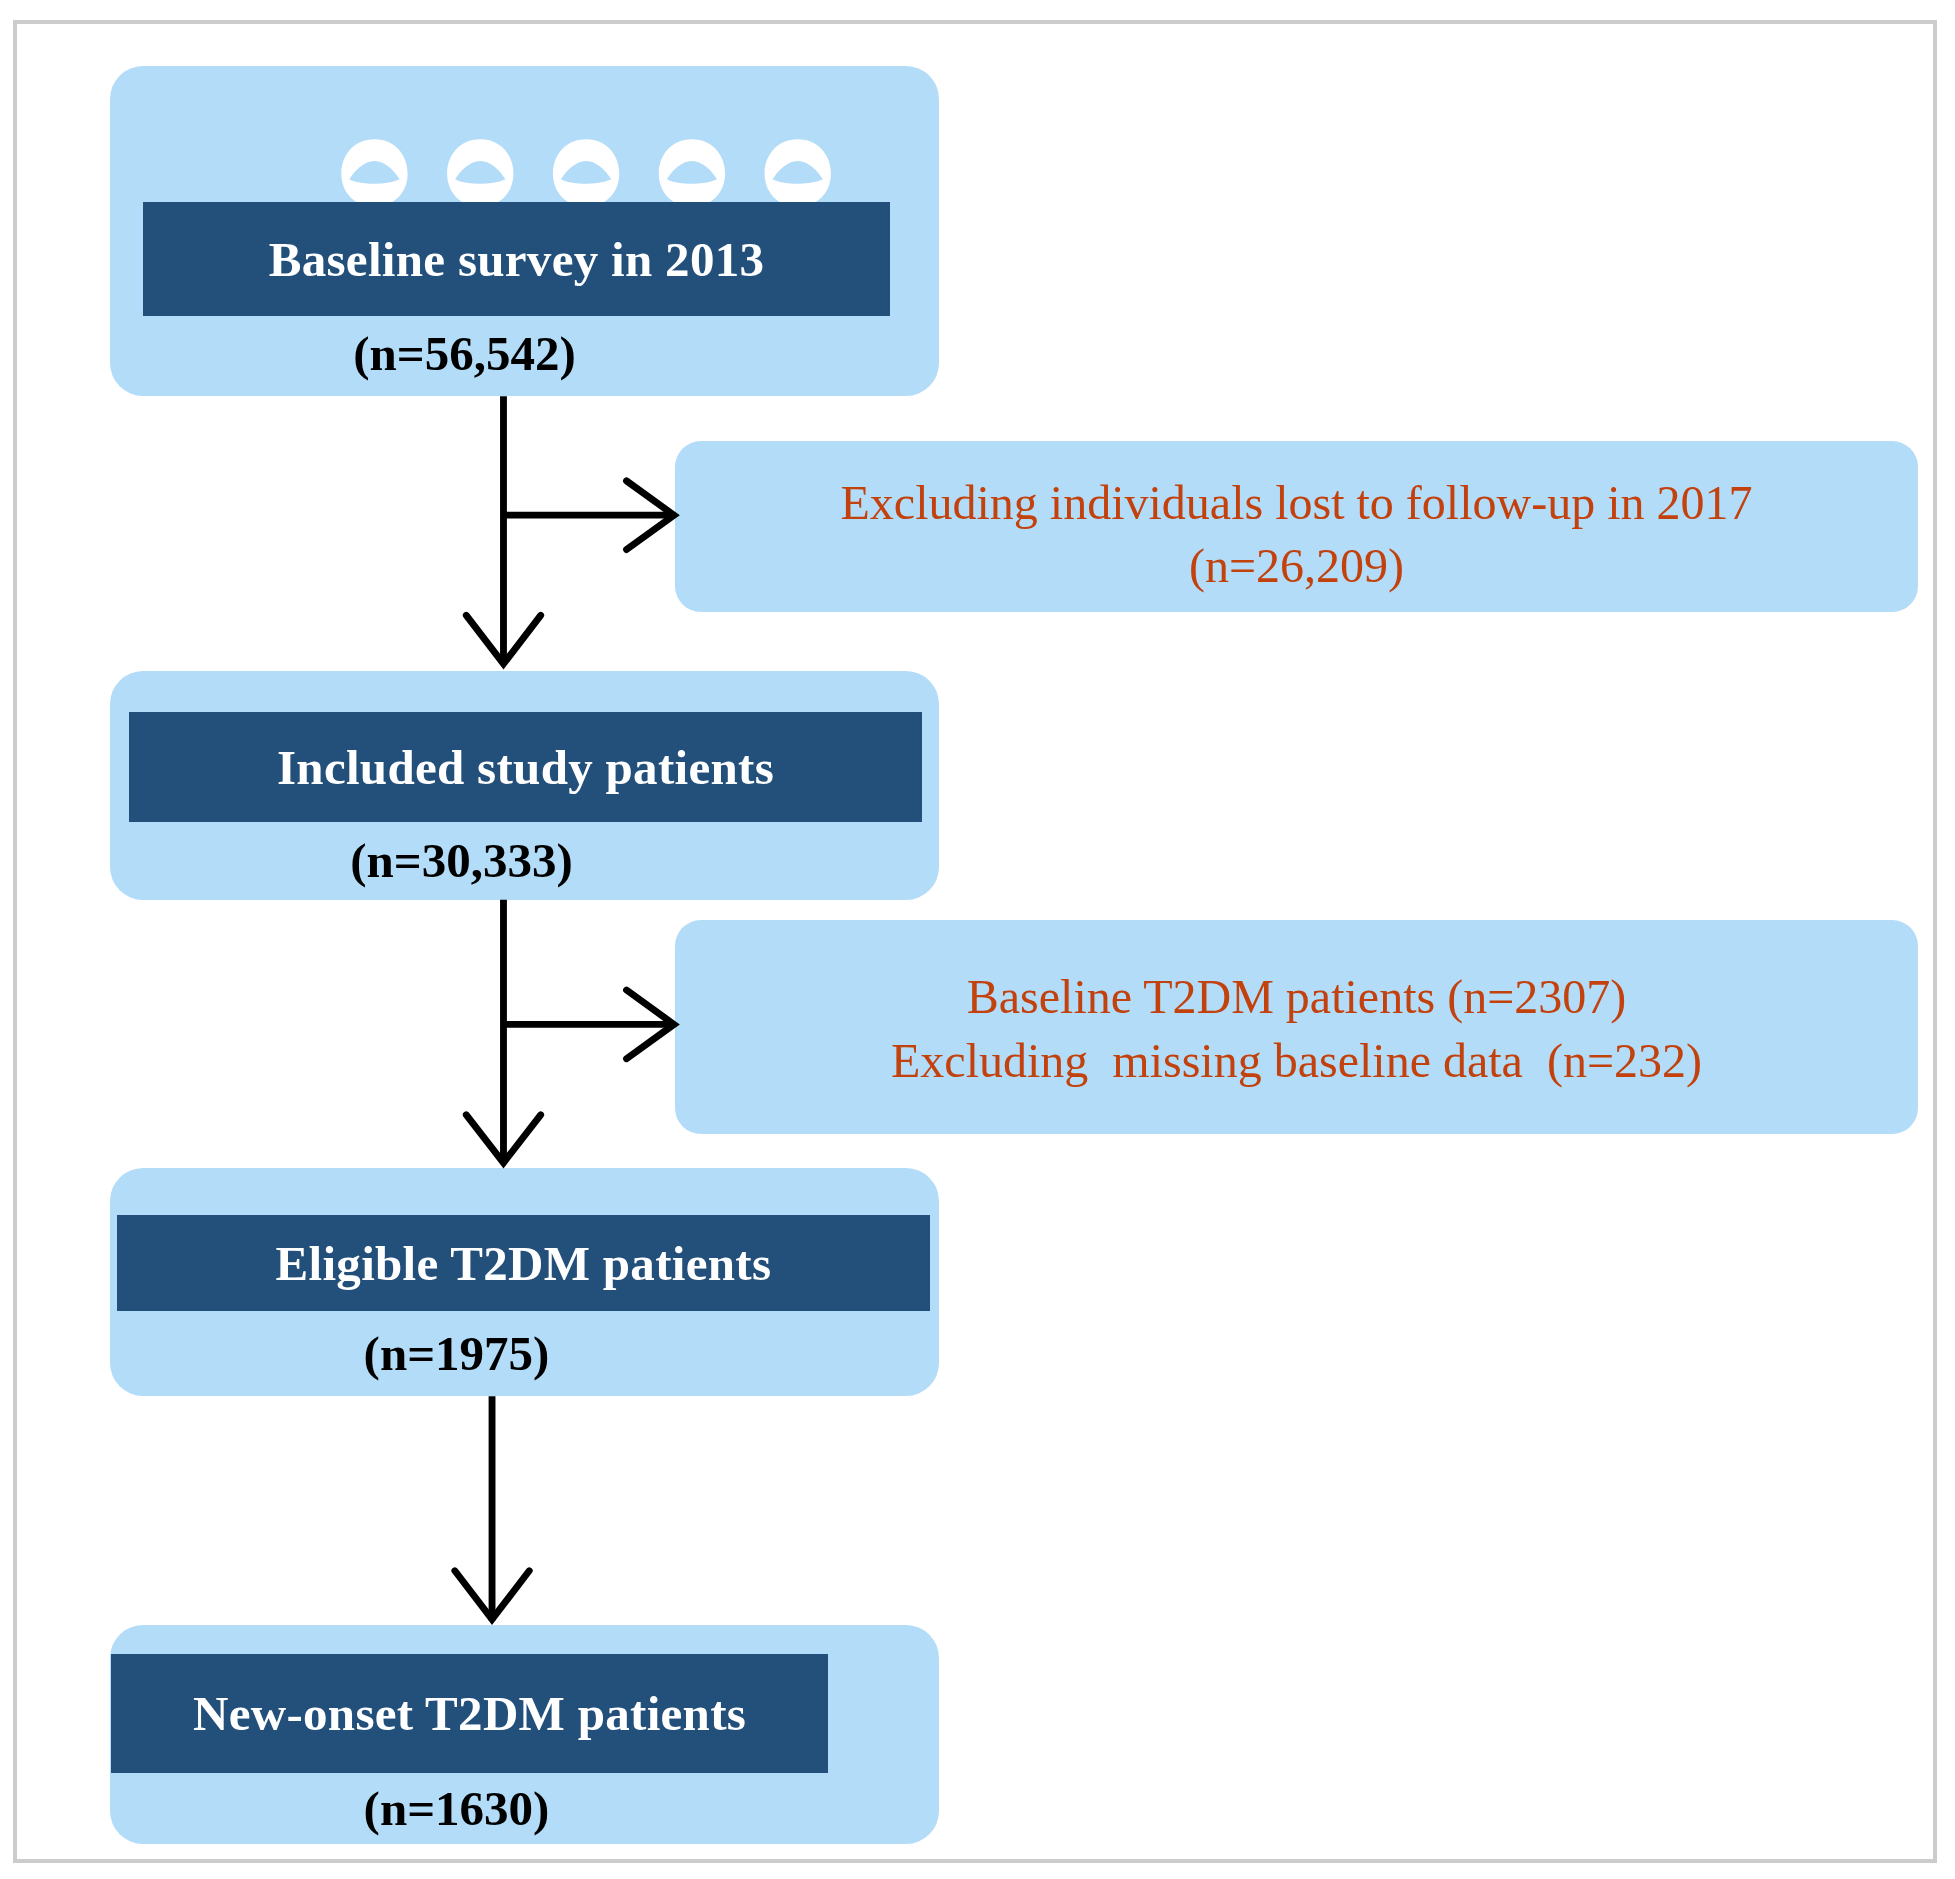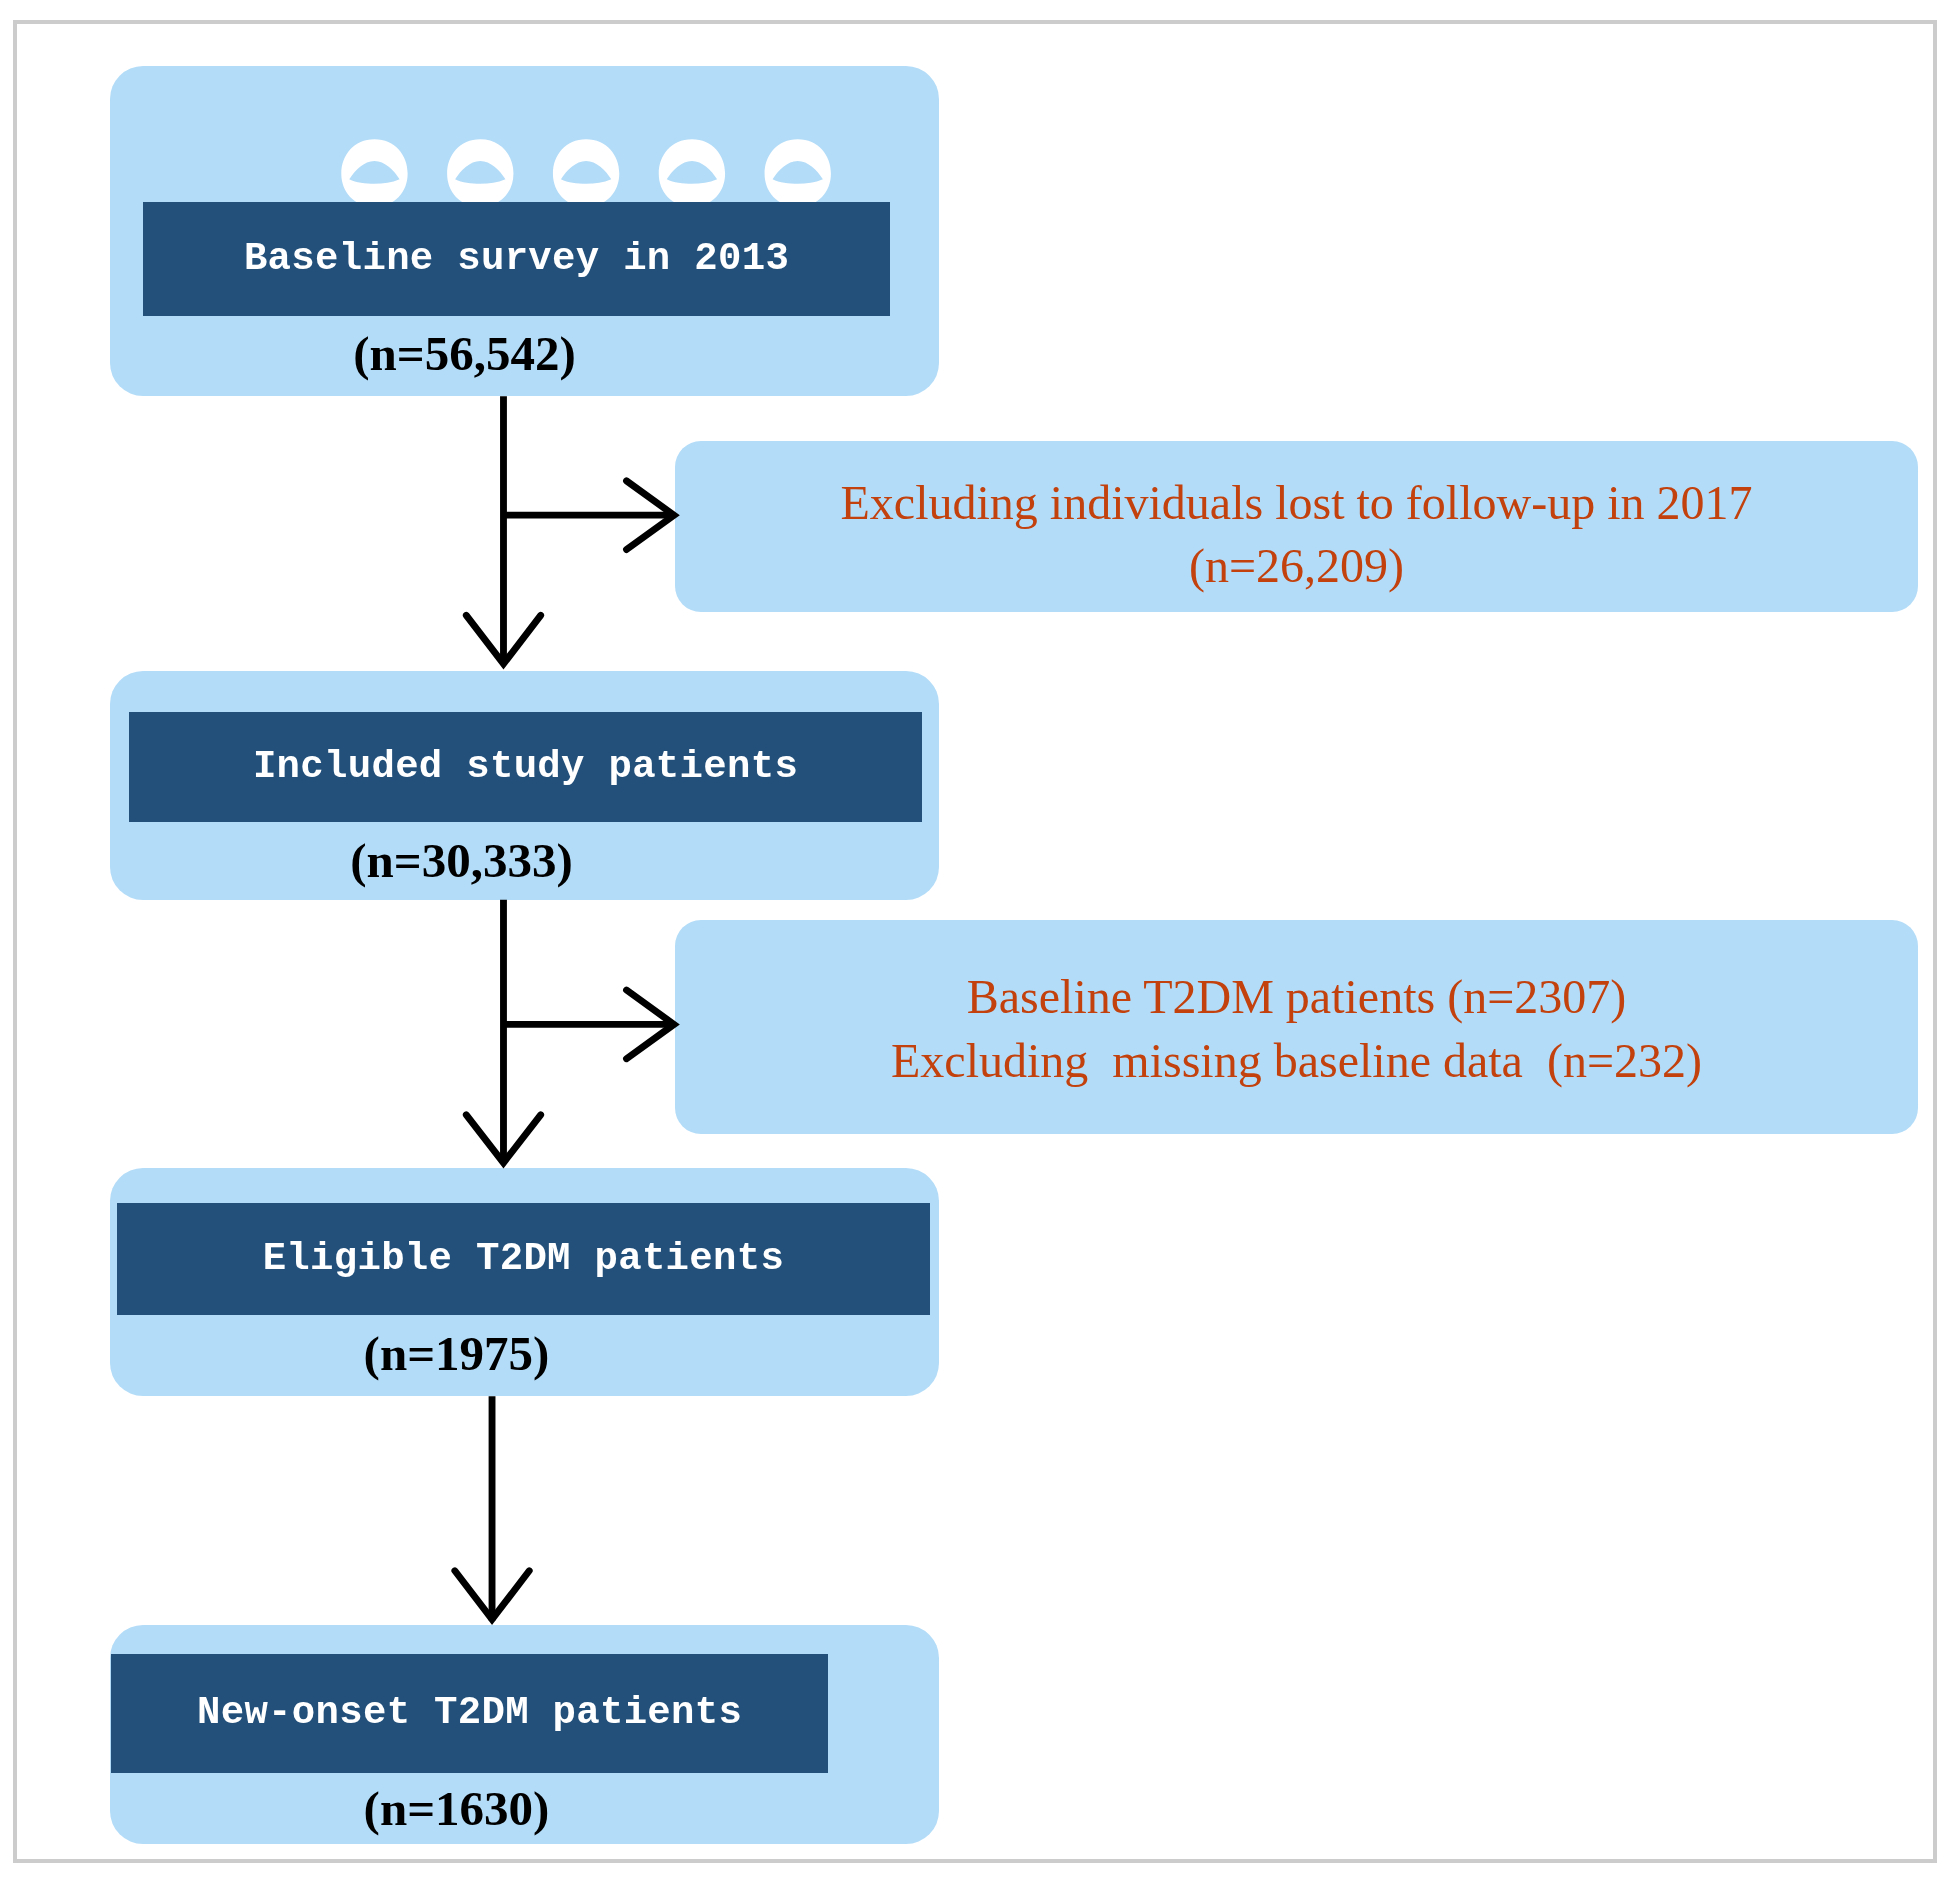--- a/index.html
+++ b/index.html
@@ -45,25 +45,24 @@
   .bar {
     position: absolute;
     background: #22507b;
     display: flex;
     align-items: center;
     justify-content: center;
   }
   .bar-text {
     color: #ffffff;
     font-weight: bold;
-    font-size: 39px;
+    font-size: 49px;
     line-height: 1;
     letter-spacing: 0.3px;
     white-space: nowrap;
-    font-family: Liberation Mono, monospace;
   }
 
   .count {
     position: absolute;
     width: 100%;
     text-align: center;
     color: #000000;
     font-weight: bold;
     font-size: 49px;
     line-height: 1;
@@ -165,21 +164,21 @@
     </div>
     <div class="count" style="left:-63px; top:165px;">(n=30,333)</div>
   </div>
 
   <div class="node side" style="left:675px; top:920px; width:1243px; height:214px;">
     <div class="side-text" style="top:50px;">Baseline T2DM patients (n=2307)</div>
     <div class="side-text" style="top:114px;">Excluding  missing baseline data  (n=232)</div>
   </div>
 
   <div class="node" style="left:110px; top:1168px; width:829px; height:228px;">
-    <div class="bar" style="left:6.9px; top:35px; width:813px; height:112px;">
+    <div class="bar" style="left:6.9px; top:47px; width:813px; height:96px;">
       <span class="bar-text">Eligible T2DM patients</span>
     </div>
     <div class="count" style="left:-68px; top:161px;">(n=1975)</div>
   </div>
 
   <div class="node" style="left:110px; top:1625px; width:829px; height:219px;">
     <div class="bar" style="left:1.1px; top:29px; width:717px; height:119px;">
       <span class="bar-text">New-onset T2DM patients</span>
     </div>
     <div class="count" style="left:-68px; top:159px;">(n=1630)</div>

